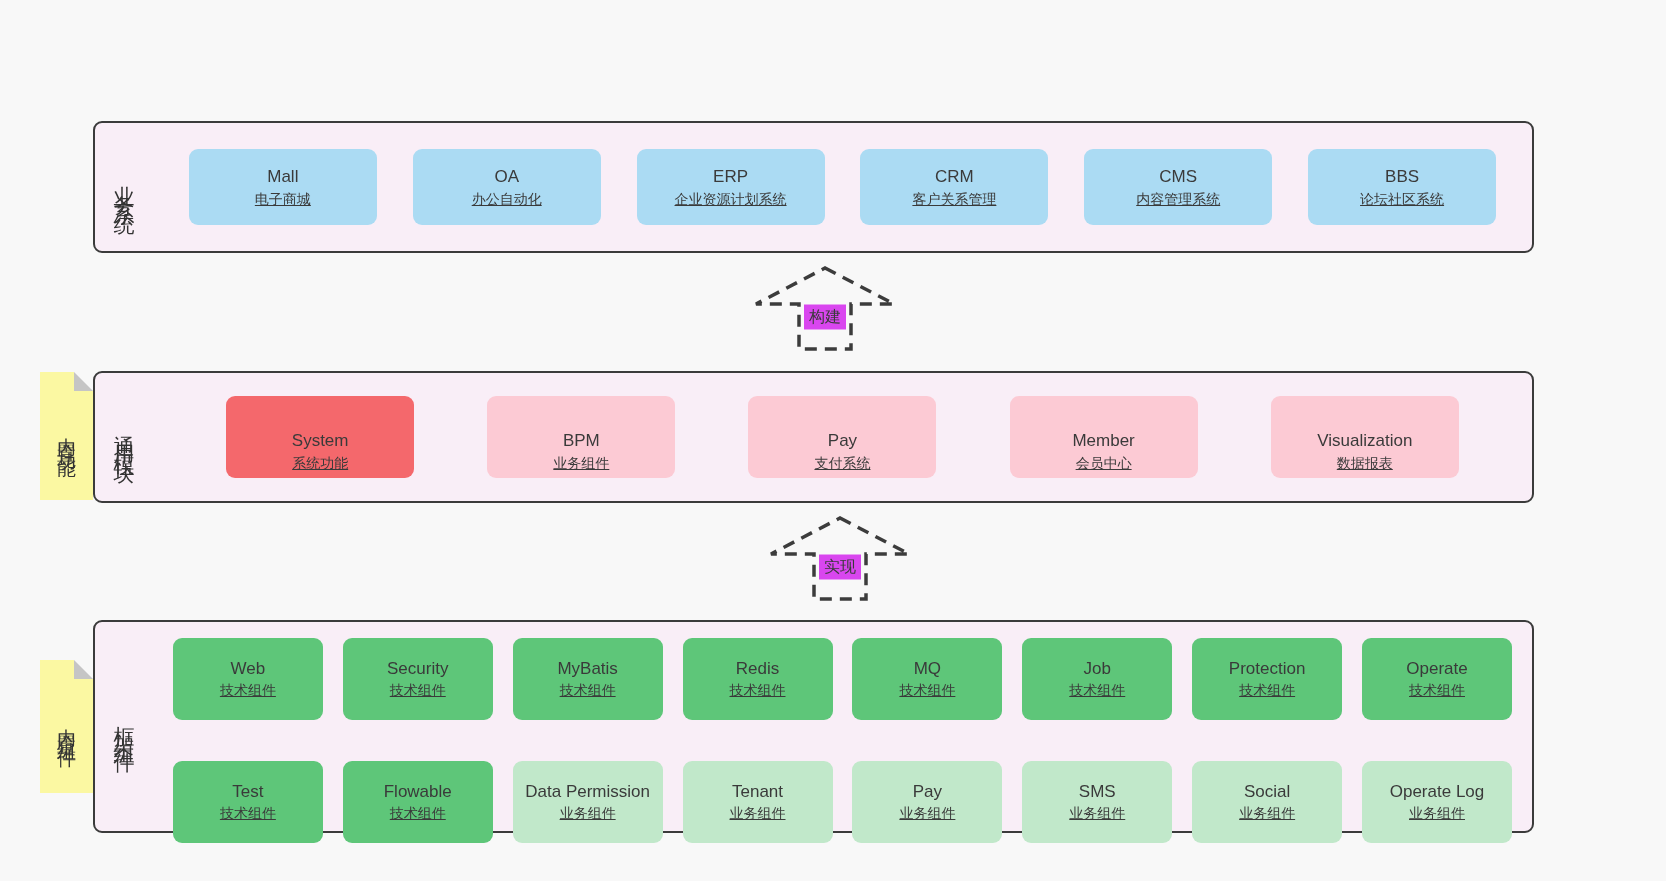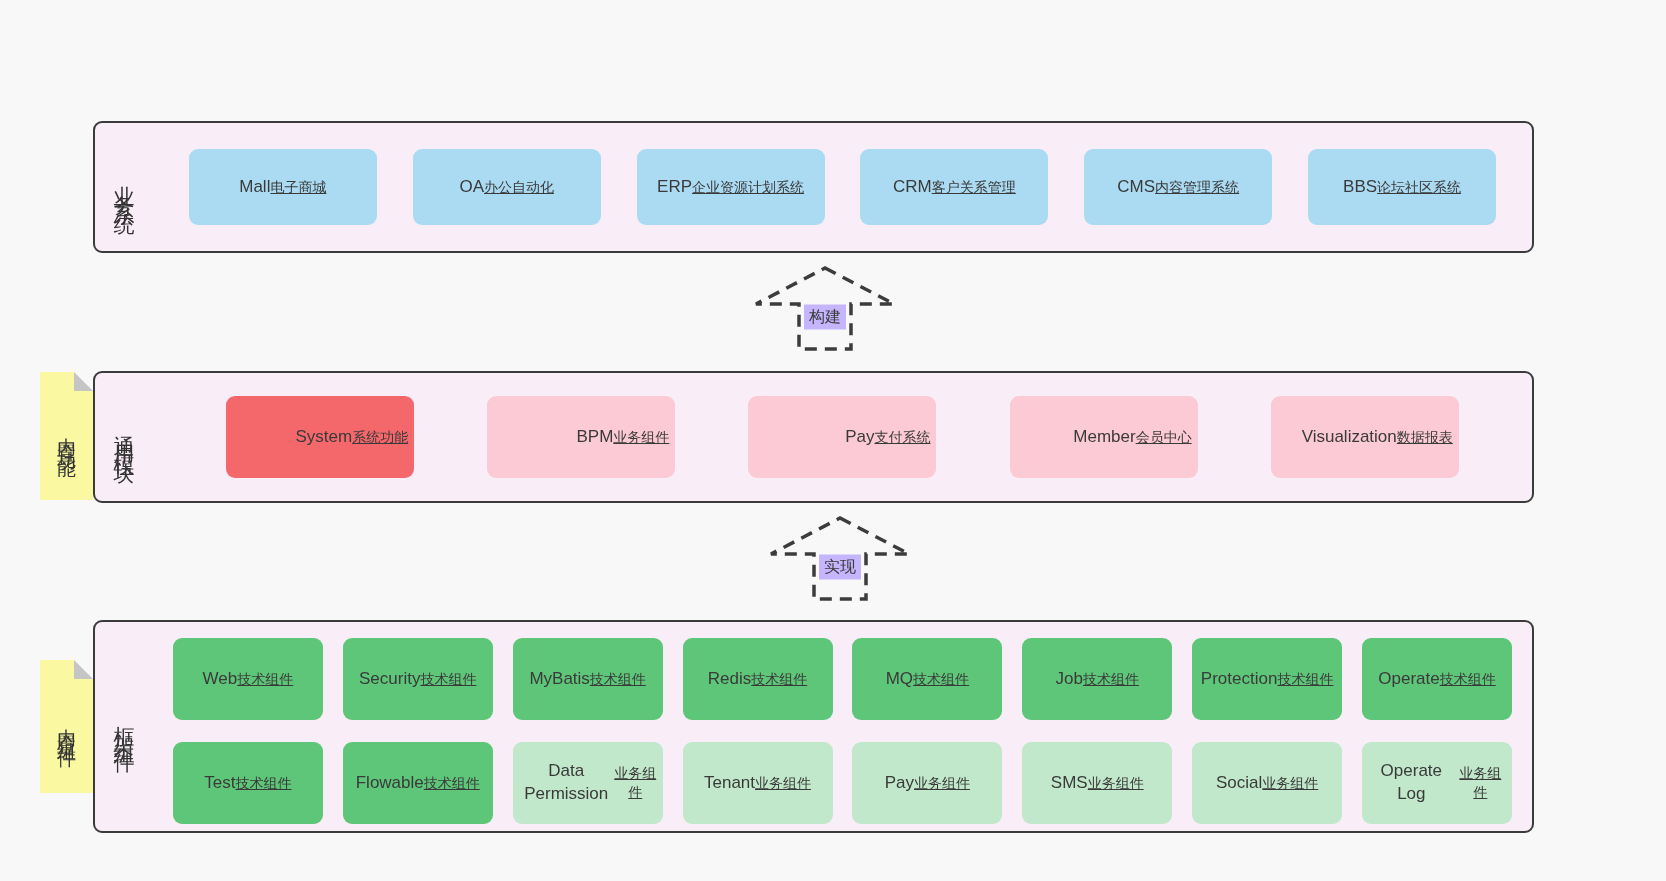--- a/index.html
+++ b/index.html
@@ -19,24 +19,24 @@
     background:var(--panel-bg); border:2px solid var(--panel-border);
     border-radius:9px; display:flex; align-items:center; z-index:2;
   }
   .panel-label{
     writing-mode:vertical-rl; text-orientation:upright;
     font-size:21px; letter-spacing:9px; color:#333;
     width:58px; display:flex; align-items:center; justify-content:center;
     flex:0 0 58px;
   }
   .boxes{flex:1; display:flex; justify-content:space-evenly; align-items:center;}
-  .grid{flex:1; display:flex; flex-direction:column; gap:22px;}
+  .grid{flex:1; display:flex; flex-direction:column; gap:41px;}
   .grid .boxes{width:100%;}
   .box{
-    border-radius:9px; display:flex; flex-direction:row;
+    border-radius:9px; display:flex; flex-direction:column;
     align-items:center; justify-content:center; text-align:center;
     line-height:1.5; padding:4px 6px;
   }
   .box .en{font-size:17px;}
   .box .zh{font-size:14px;text-decoration:underline;}
   .w6{width:188px; height:76px;}
   .h80{height:82px;justify-content:flex-end;}
   .w8{width:150px; height:82px; line-height:1.35;}
   .blue{background:var(--blue);}
   .red{background:var(--red);}
@@ -53,21 +53,21 @@
     border-color:var(--page-bg) var(--page-bg) var(--fold-gray) var(--fold-gray);
   }
   .sticky-text{
     writing-mode:vertical-rl; text-orientation:upright;
     font-size:19px; letter-spacing:7px; color:#333;
   }
   .arrow{position:absolute; width:150px; height:90px; z-index:3;}
   .arrow svg{position:absolute; inset:0; width:100%; height:100%;}
   .arrow-label{
     position:absolute; left:50%; top:60%; transform:translate(-50%,-50%);
-    background:#c4b5fd; padding:2px 5px; font-size:16px; color:#3a3a3a;
+    background:#d946ef; padding:2px 5px; font-size:16px; color:#3a3a3a;
     white-space:nowrap;
   }
   #panel-business{top:121px; height:132px;}
   #panel-modules{top:371px; height:132px;}
   #panel-components{top:620px; height:213px; align-items:stretch; padding:16px 0;}
   #panel-components .panel-label{flex:0 0 58px; height:100%; align-self:center;}
   #arrow-build{left:750px; top:263px;}
   #arrow-implement{left:765px; top:513px;text-decoration:underline;}
   #sticky-modules{top:372px; height:128px;}
   #sticky-components{top:660px; height:133px;}

